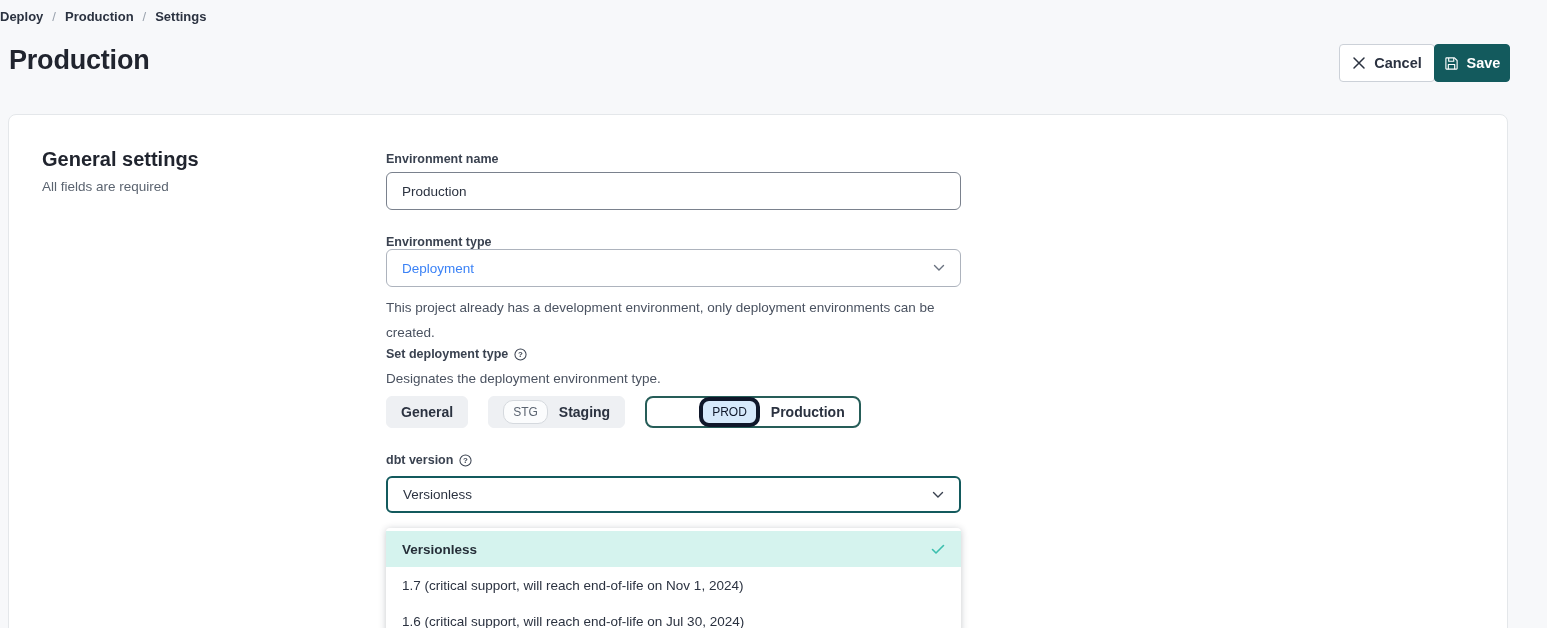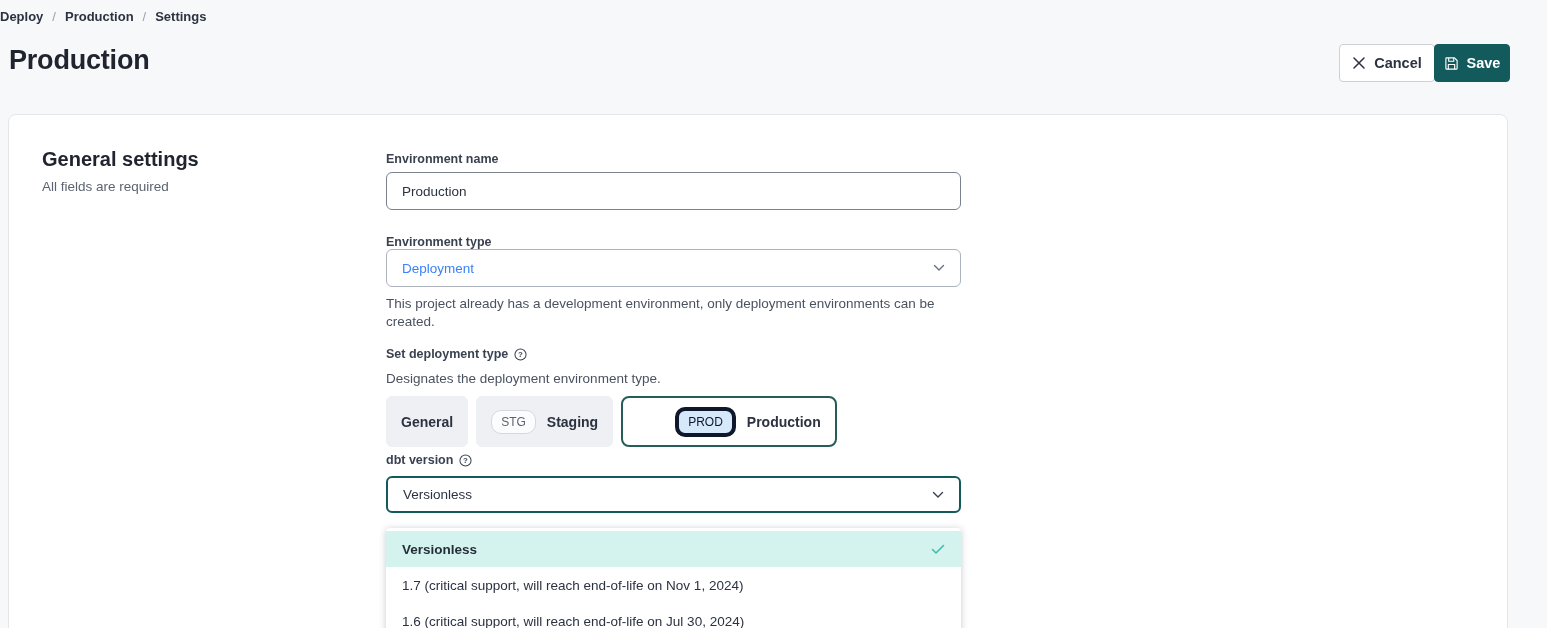--- a/index.html
+++ b/index.html
@@ -50,27 +50,27 @@
                 font-family: inherit; background: #fff; }
   .select { position: absolute; left: 377px; width: 575px; display: flex;
             align-items: center; justify-content: space-between; padding: 0 15px;
             border-radius: 6px; background: #fff; font-size: 13.5px; }
   .select-disabled { top: 134px; height: 38px; border: 1px solid #adb3bd;
                      color: #3b82f6; }
   .select-focused { top: 361px; height: 37px; border: 2px solid #135a5d;
                     color: #2b3240; cursor: pointer; }
 
   .help-text { position: absolute; left: 377px; top: 180px; width: 555px;
-               font-size: 13.5px; color: #4a5260; line-height: 18px; }
+               font-size: 13.5px; color: #4a5260; line-height: 25px; }
   .desc-text { position: absolute; left: 377px; top: 256px; font-size: 13.5px;
                color: #4a5260; }
 
   
-  .seg-row { position: absolute; left: 377px; top: 281px; height: 51px;
-             display: flex; gap: 8px; align-items: stretch; }
+  .seg-row { position: absolute; left: 377px; top: 281px; height: 32px;
+             display: flex; gap: 20px; align-items: stretch; }
   .seg { display: flex; align-items: center; gap: 11px; padding: 0 14px;
          border-radius: 6px; background: #eef0f3; border: 1px solid #eef0f3;
          font-size: 14px; font-weight: 700; color: #2b3240; cursor: pointer;
          font-family: inherit; }
   .seg-selected { background: #fff; border: 2px solid #265d58;
                   border-radius: 8px; padding: 0 14px; }
   .badge { font-size: 12px; font-weight: 400; border-radius: 10px;
            padding: 4px 9px; }
   .badge-stg { background: #fbfcfd; border: 1px solid #d5d9de; color: #5a6370; }
   .badge-prod { background: #d6e9fb; border: 4px solid #0f172a; color: #0f172a; margin-left: 38px; }

